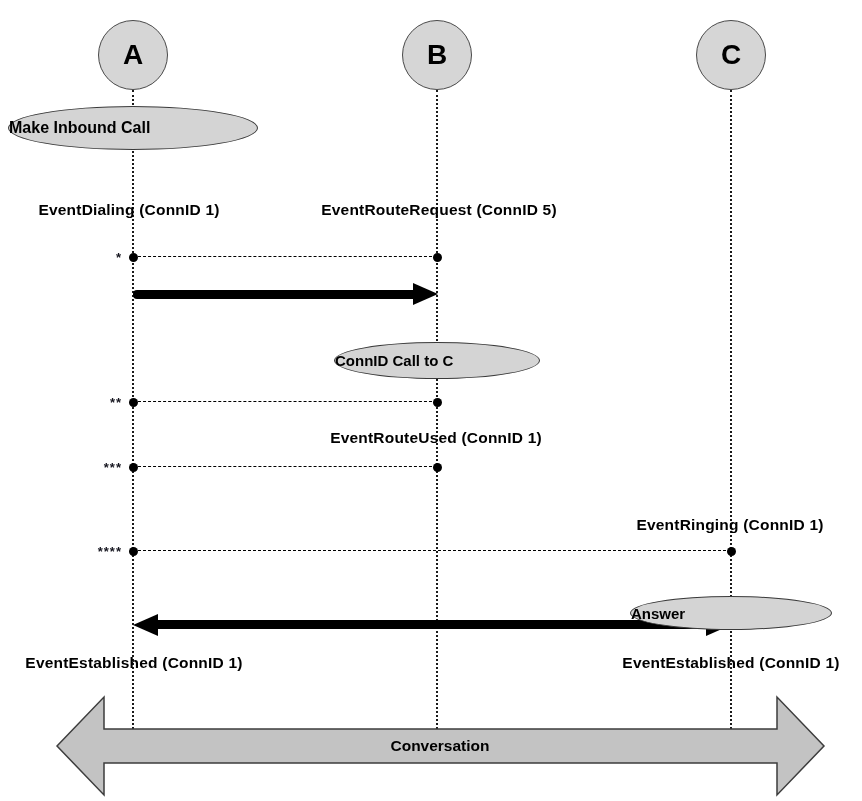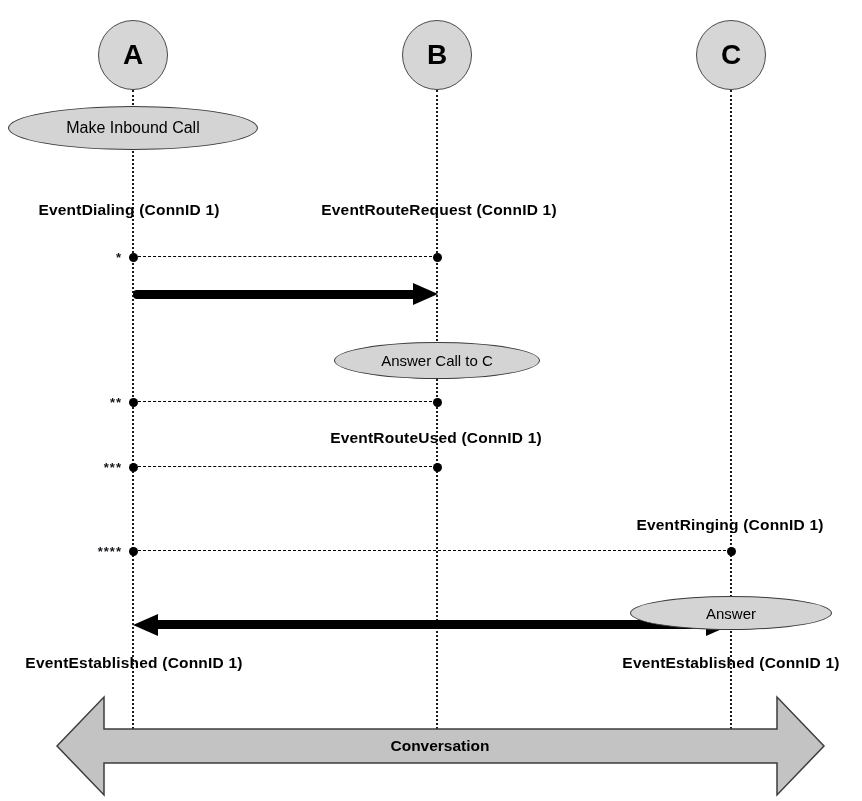--- a/index.html
+++ b/index.html
@@ -12,22 +12,22 @@
   
   .actor{
     position:absolute;width:70px;height:70px;border-radius:50%;
     background:#d6d6d6;border:1.5px solid #4a4a4a;
     display:flex;align-items:center;justify-content:center;
     font-weight:bold;font-size:28px;box-sizing:border-box;
   }
   
   .action{
     position:absolute;background:#d4d4d4;border:1.5px solid #3a3a3a;border-radius:50%;
-    display:flex;align-items:center;justify-content:center;
-    font-weight:normal;font-size:15px;box-sizing:border-box;white-space:nowrap;
+    display:flex;align-items:center;
+    font-weight:bold;font-size:15px;box-sizing:border-box;white-space:nowrap;
   }
   
   .msgline{position:absolute;height:0;border-top:1.5px dashed #000;}
   .dot{position:absolute;width:9px;height:9px;border-radius:50%;background:#000;}
   .footnote{
     position:absolute;font-size:13px;font-weight:bold;color:#14141e;
     text-align:right;width:30px;line-height:13px;letter-spacing:1px;
   }
   
   .evlabel{
@@ -93,28 +93,28 @@
       <span>B</span>
     </div>
   <div class="actor" style="left:696px;top:20px;">
       <span>C</span>
     </div>
 
   <div class="action" style="left:8px;top:106px;width:250px;height:44px;font-size:16px;">
     <span>Make Inbound Call</span>
   </div>
   <div class="action" style="left:334px;top:342px;width:206px;height:37px;">
-    <span>Answer Call to C</span>
+    <span>ConnID Call to C</span>
   </div>
   <div class="action" style="left:630px;top:596px;width:202px;height:34px;">
     <span>Answer</span>
   </div>
 
   <div class="evlabel" style="left:129px;top:201px;">EventDialing (ConnID 1)</div>
-  <div class="evlabel" style="left:439px;top:201px;">EventRouteRequest (ConnID 1)</div>
+  <div class="evlabel" style="left:439px;top:201px;">EventRouteRequest (ConnID 5)</div>
   <div class="evlabel" style="left:436px;top:429px;text-align:right;">EventRouteUsed (ConnID 1)</div>
   <div class="evlabel" style="left:730px;top:516px;">EventRinging (ConnID 1)</div>
   <div class="evlabel" style="left:134px;top:654px;">EventEstablished (ConnID 1)</div>
   <div class="evlabel" style="left:731px;top:654px;">EventEstablished (ConnID 1)</div>
 
   <svg width="862" height="801" viewBox="0 0 862 801">
     <polygon points="57,746 104,697 104,729 777,729 777,697 824,746 777,795 777,763 104,763 104,795" fill="#c3c3c3" stroke="#3d3d3d" stroke-width="1.5" stroke-linejoin="miter"></polygon>
   </svg>
   <div class="conv-label">Conversation</div>
 

